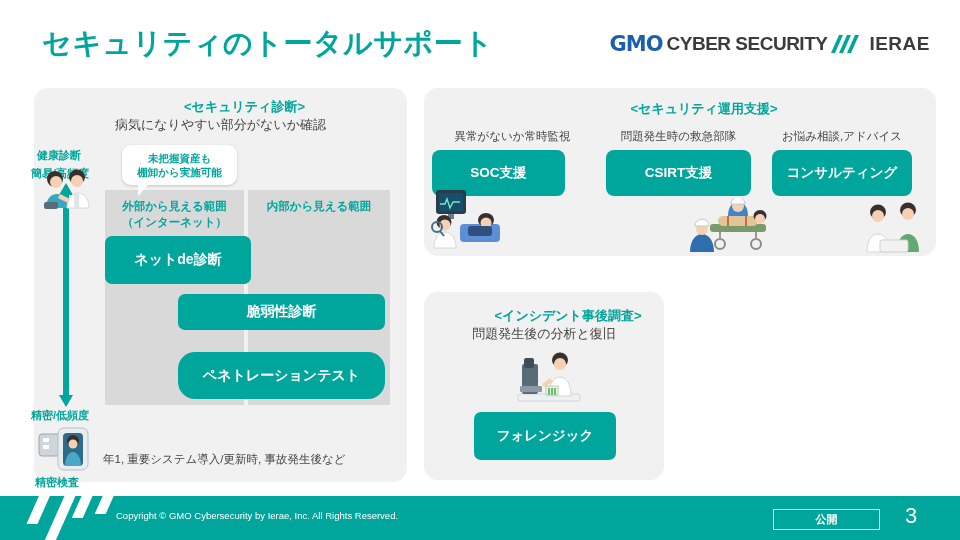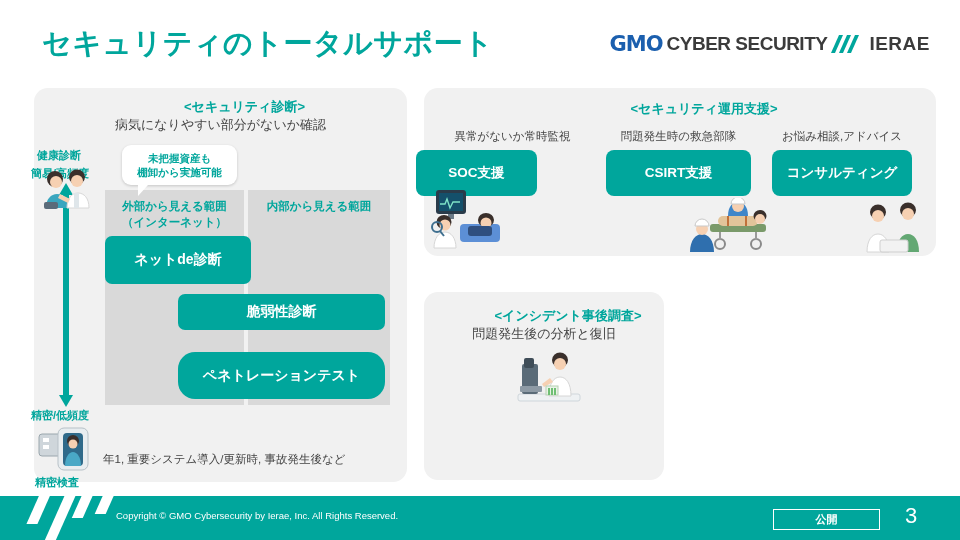--- a/index.html
+++ b/index.html
@@ -73,21 +73,21 @@
   .note{position:absolute;left:103px;top:452px;font-size:11.5px;color:#444;white-space:nowrap;}
 
   
   .ill{position:absolute;}
 
   
   .ops-cap{position:absolute;font-size:11.5px;color:#444;text-align:center;white-space:nowrap;}
   .ops-box{position:absolute;top:150px;height:46px;border-radius:8px;background:#00A69C;
            color:#fff;font-weight:bold;font-size:13.5px;display:flex;align-items:center;
            justify-content:center;}
-  #ops-box-0{left:416px;width:121px;}
+  #ops-box-0{left:432px;width:133px;}
   #ops-box-1{left:606px;width:145px;}
   #ops-box-2{left:772px;width:140px;}
   #ops-cap-0{left:440px;top:129px;width:145px;}
   #ops-cap-1{left:600px;top:129px;width:157px;}
   #ops-cap-2{left:766px;top:129px;width:152px;}
 
   
   #box-forensic{left:474px;top:412px;width:142px;height:48px;font-size:13.5px;}
 
   
@@ -251,20 +251,21 @@
     <ellipse cx="50" cy="12" rx="8" ry="7.5" fill="#3a2f2b"></ellipse>
     <circle cx="50" cy="16" r="6" fill="#f6d0b2"></circle>
     <path d="M39 48c0-13 5-19 11-19s11 6 11 19z" fill="#ffffff" stroke="#d6d6d6"></path>
     <path d="M40 30l-8 6 2 3 9-5z" fill="#f6d0b2"></path>
     <rect x="36" y="38" width="12" height="9" fill="#e8f2e6" stroke="#b8d0b4"></rect>
     <rect x="38" y="40" width="2" height="7" fill="#6fbf73"></rect>
     <rect x="41" y="40" width="2" height="7" fill="#6fbf73"></rect>
     <rect x="44" y="40" width="2" height="7" fill="#6fbf73"></rect>
   </svg>
 
+  <div class="tealbox" id="box-forensic">フォレンジック</div>
 
   <div class="footer">
     <span class="fslash" style="left:34px;top:-6px;width:11px;height:34px"></span>
     <span class="fslash" style="left:56px;top:-6px;width:11px;height:50px"></span>
     <span class="fslash" style="left:78px;top:-6px;width:11px;height:28px"></span>
     <span class="fslash" style="left:100px;top:-6px;width:11px;height:24px"></span>
     <div class="copyright">Copyright © GMO Cybersecurity by Ierae, Inc. All Rights Reserved.</div>
   </div>
   <div class="pubbadge">公開</div>
   <div class="pageno">3</div>

